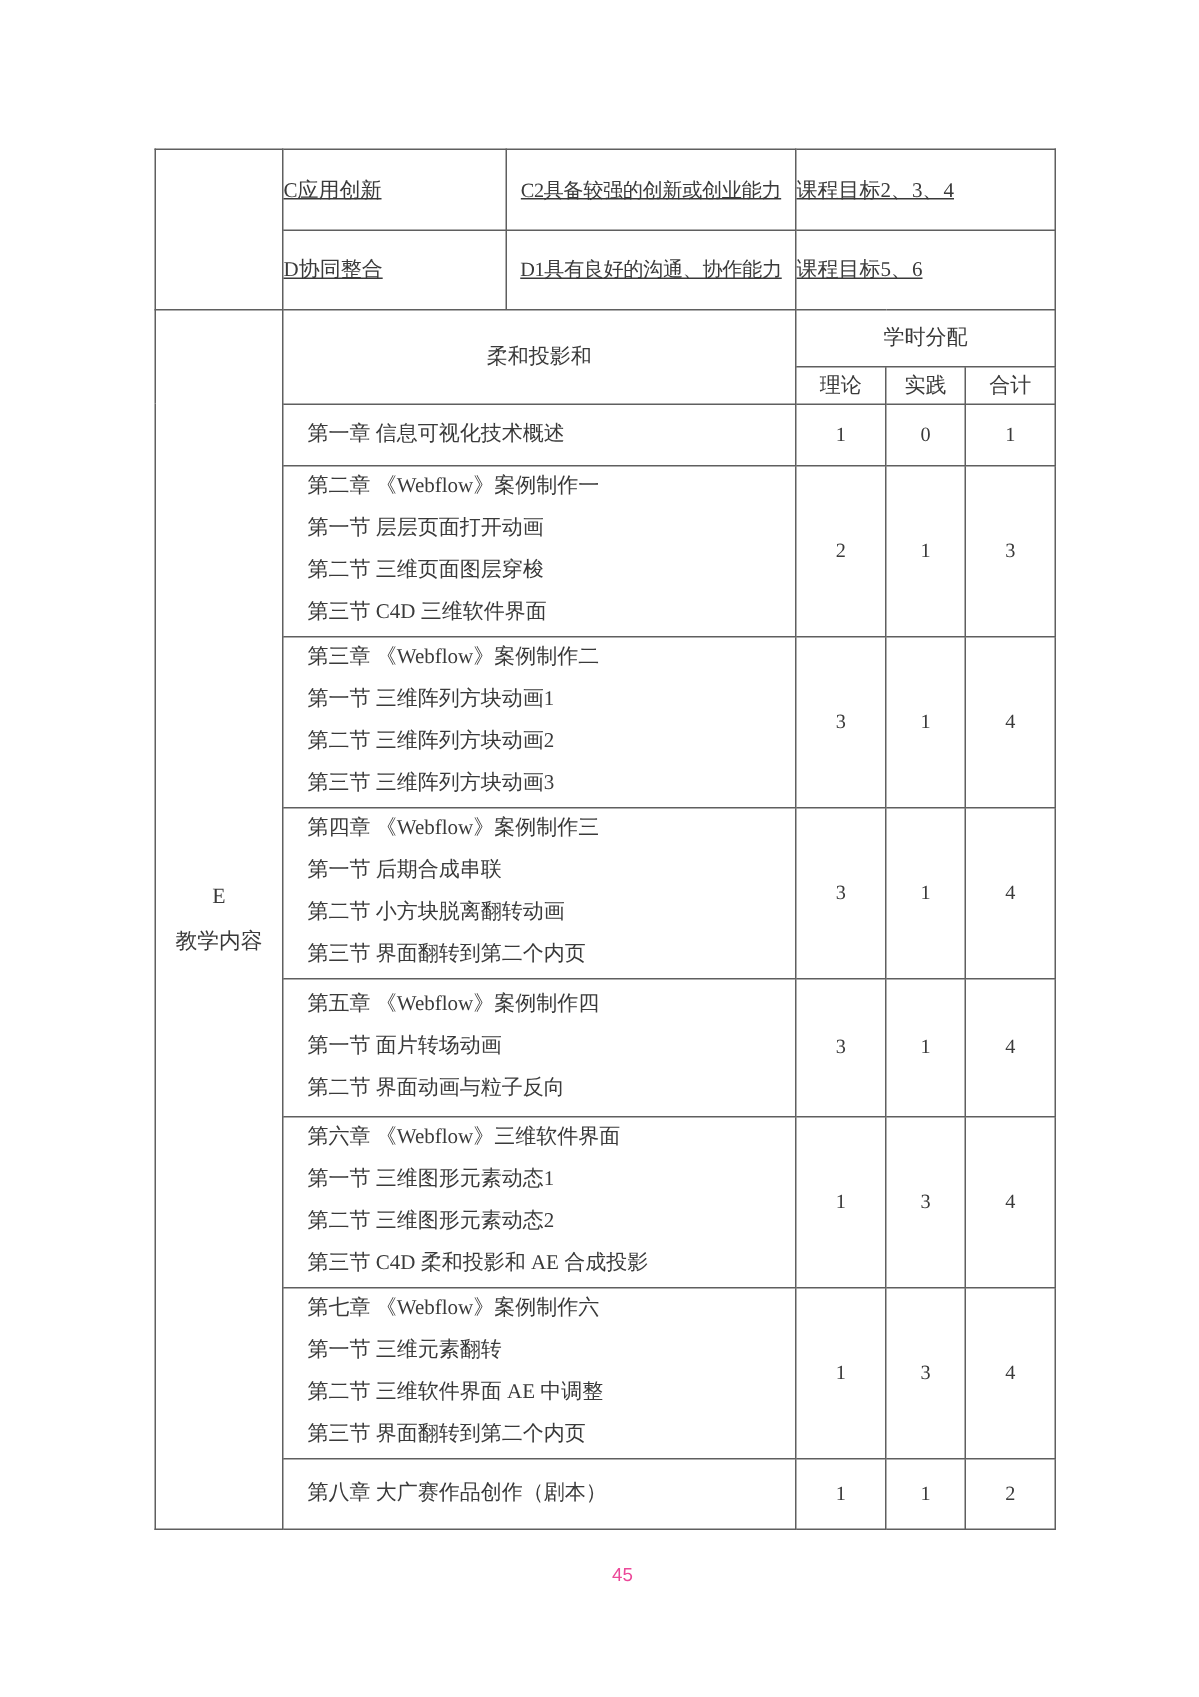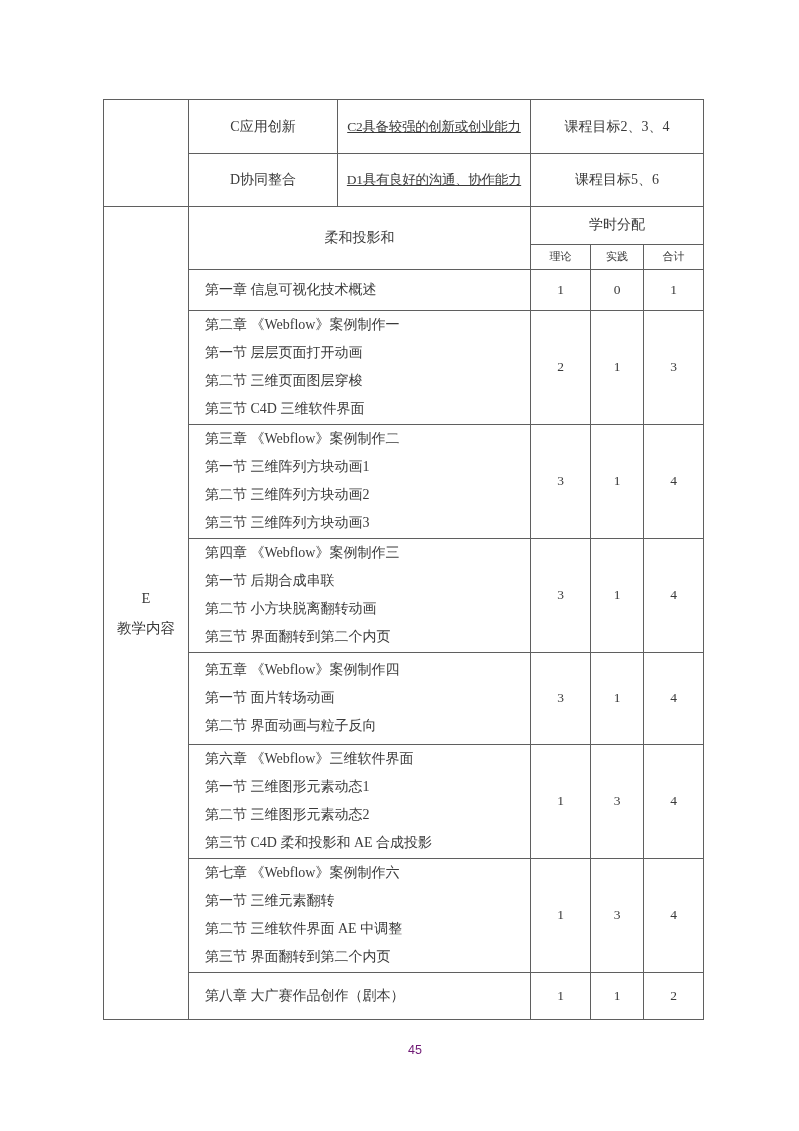--- a/index.html
+++ b/index.html
@@ -7,41 +7,41 @@
   body {
     width:799px; height:1131px; position:relative;
     font-family:"Liberation Serif","DejaVu Serif",serif;
     color:#3a3a3a;
   }
   .doc-table { position:absolute; left:103px; top:99px; width:600px; }
   table { border-collapse:collapse; table-layout:fixed; width:600px; }
   td { border:1px solid #5f5f5f; vertical-align:middle; font-size:14px; }
   
   .top td.nb { border-bottom:none; }
-  .top .c-center { text-align:center; }
+  .top .c-center { text-align:left;text-decoration:underline; }
   .top .c-fit { text-align:center; font-size:13.5px; letter-spacing:-0.3px;text-decoration:underline; }
   .h54 { height:54px; }
   .h52 { height:52px; }
   
   .h38 { height:38px; }
   .h25 { height:25px; }
   .h41 { height:41px; }
   .h114 { height:114px; }
   .h92 { height:92px; }
   .h47 { height:47px; }
   .label-cell { text-align:center; }
   .label-cell .ll { line-height:30px; font-size:14.5px; }
   .hdr { text-align:center; font-size:14px; }
-  .sub { text-align:center; font-size:11px;margin-left:48px; }
+  .sub { text-align:center; font-size:14px;margin-left:48px; }
   .content { text-align:left; padding-left:16px; }
   .content .line { line-height:28px; white-space:nowrap; }
   .num { text-align:center; font-size:13.5px; }
   .page-num {
     position:absolute; top:1043px; left:408px;
-    font-size:12.5px; color:#701a75;
+    font-size:12.5px; color:#ec4899;
     font-family:"Liberation Sans","DejaVu Sans",sans-serif;
   }
 </style>
 </head>
 <body>
 
 <div class="doc-table">
 
   <table class="top">
     <colgroup>

